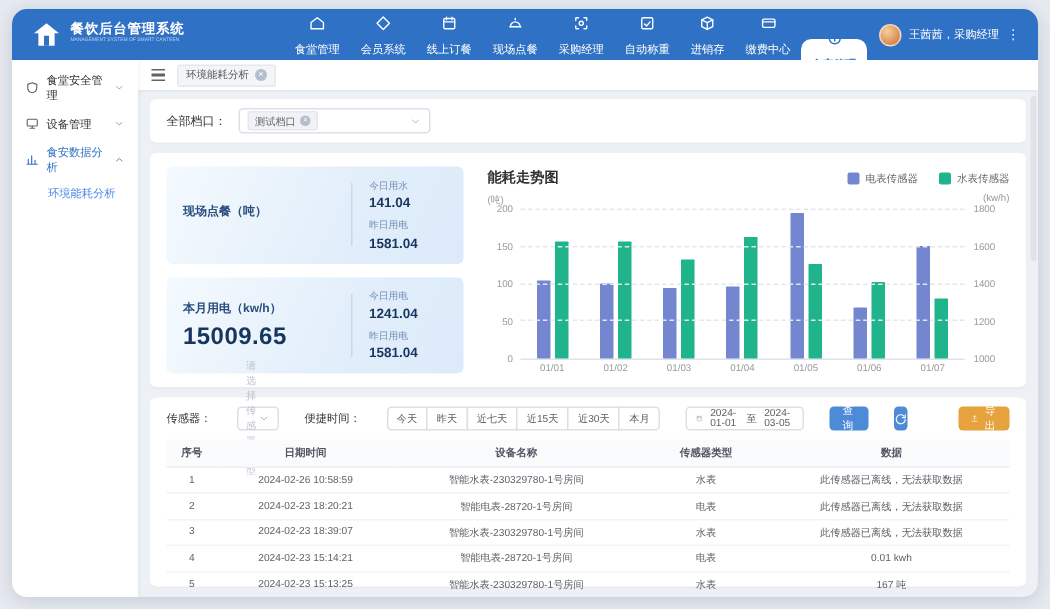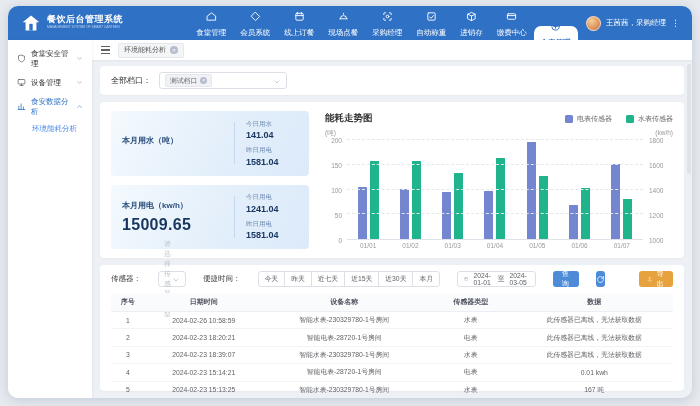--- a/index.html
+++ b/index.html
@@ -6,21 +6,21 @@
   html,body { width:700px; height:406px; background:#e7eaef; font-family:"Liberation Sans","DejaVu Sans",sans-serif; overflow:hidden; }
   .window { position:absolute; left:8px; top:6px; width:684px; height:392px; background:#edf0f5; border-radius:10px; overflow:hidden; box-shadow:0 2px 12px rgba(30,60,110,.18); display:flex; flex-direction:column; }
 
   
   .topbar { height:34px; background:#2f71c5; display:flex; align-items:stretch; flex-shrink:0; color:#fff; }
   .logo { display:flex; align-items:center; gap:6px; padding:0 10px 0 13px; }
   .logo svg { width:20px; height:20px; }
   .logo-txt { display:flex; flex-direction:column; line-height:1.1; }
   .logo-title { font-size:9px; font-weight:bold; letter-spacing:.5px; white-space:nowrap; }
   .logo-sub { font-size:6px; transform:scale(.55); transform-origin:left top; opacity:.65; white-space:nowrap; }
-  .nav { flex:1; display:flex; align-items:stretch; justify-content:center; }
+  .nav { flex:1; display:flex; align-items:stretch; justify-content:flex-end; }
   .nav-item { display:flex; flex-direction:column; align-items:center; justify-content:center; gap:2px; padding:0 7px; cursor:pointer; }
   .nav-item svg { width:11px; height:11px; stroke:#fff; }
   .nav-lb { font-size:7.5px; white-space:nowrap; }
   .nav-item.active { background:#fff; color:#2f71c5; margin-top:20px; border-radius:7px 7px 0 0;font-weight:bold; }
   .nav-item.active svg { stroke:#2f71c5; }
   .userbox { display:flex; align-items:center; gap:5px; padding:0 12px 0 8px; }
   .avatar { width:15px; height:15px; border-radius:50%; background:radial-gradient(circle at 35% 30%,#f6cf9a,#d98a52 70%,#a85f33); border:1px solid rgba(255,255,255,.6); }
   .username { font-size:7.5px; white-space:nowrap; }
   .dots { font-size:9px; opacity:.9; letter-spacing:0; }
 
@@ -258,21 +258,21 @@
             <span class="fchev"><svg viewBox="0 0 24 24">
                   <polyline points="6 9 12 15 18 9"></polyline>
                 </svg></span>
           </span>
         </div>
 
         <div class="card dash-card">
           <div class="stats" id="stats">
               <div class="stat">
                 <div>
-                  <div class="stat-title">本月用水（吨）</div>
+                  <div class="stat-title">现场点餐（吨）</div>
                 </div>
                 <span class="stat-div"></span>
                 <div class="stat-side">
                   <div>
                     <div class="ss-label">今日用水</div>
                     <div class="ss-value">141.04</div>
                   </div>
                   <div>
                     <div class="ss-label">昨日用电</div>
                     <div class="ss-value">1581.04</div>

